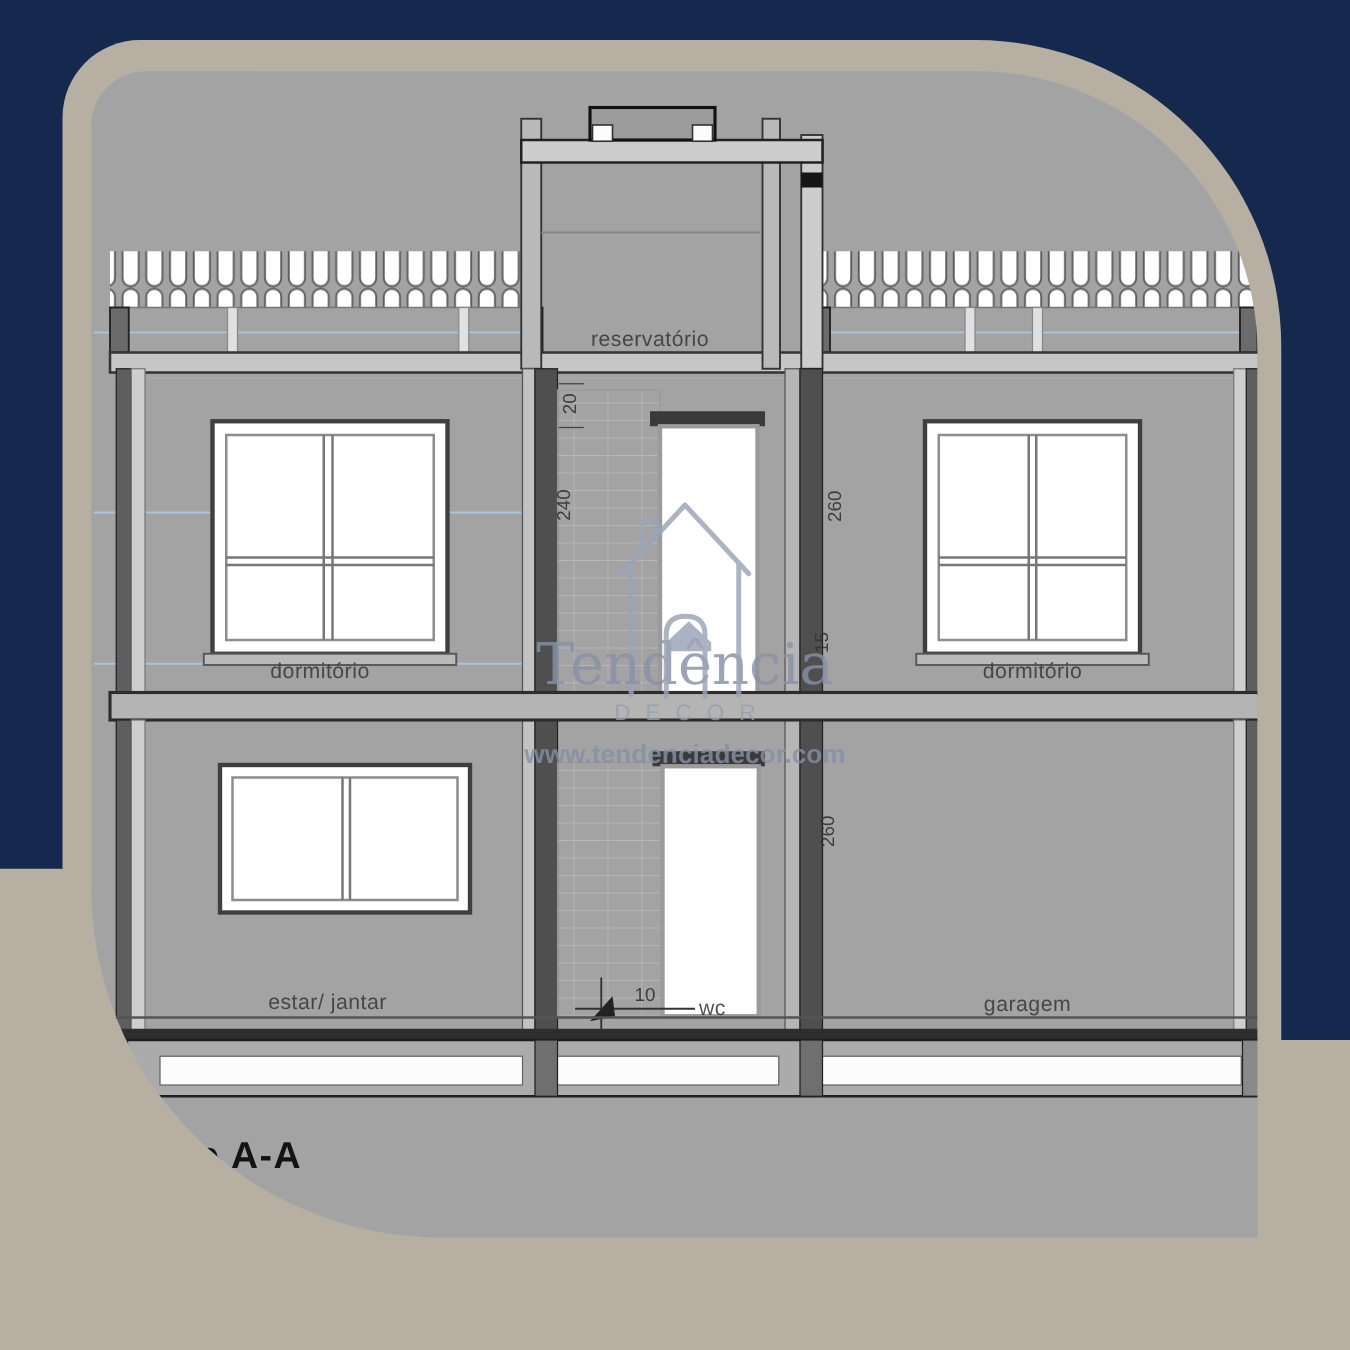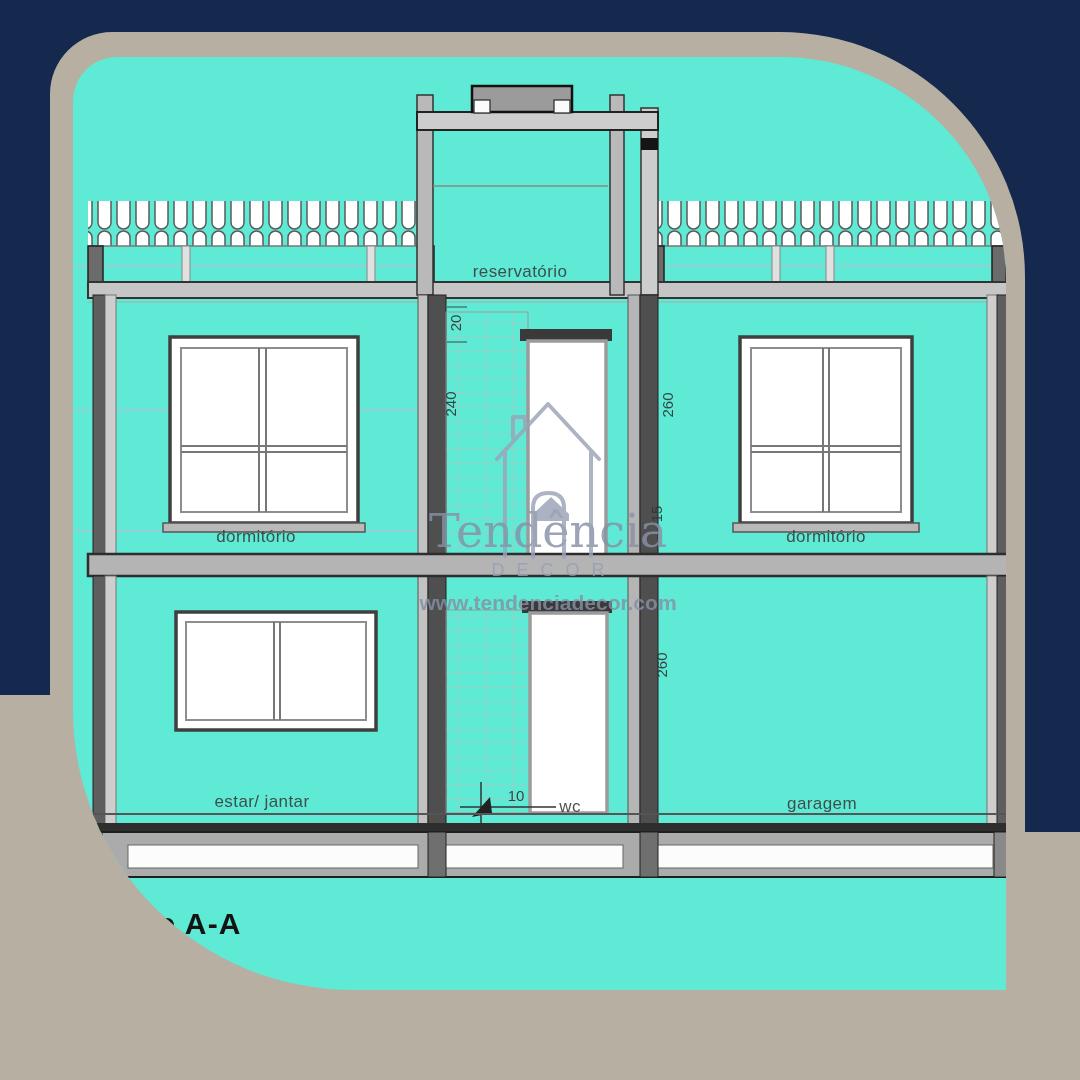--- a/index.html
+++ b/index.html
@@ -2,21 +2,21 @@
 <html><head>
 <meta charset="utf-8">
 <style>
   html,body{margin:0;padding:0;width:1080px;height:1080px;overflow:hidden;
     font-family:"Liberation Sans",sans-serif;}
   .canvas{position:relative;width:1080px;height:1080px;background:#15284d;}
   .strip-left{position:absolute;left:0;top:695px;width:360px;height:385px;background:#b7afa2;}
   .strip-bottom{position:absolute;left:0;top:832px;width:1080px;height:248px;background:#b7afa2;}
   .mat{position:absolute;left:50px;top:32px;width:975px;height:980px;background:#b7afa2;
     border-radius:62px 245px 0 320px;}
-  .card{position:absolute;left:73px;top:57px;width:933px;height:933px;background:#5eead4;
+  .card{position:absolute;left:73px;top:57px;width:933px;height:933px;background:#a3a3a3;
     border-radius:44px 225px 0 280px;overflow:hidden;}
   .card svg{display:block;width:933px;height:933px;}
   text{user-select:none;}
   .lbl{font-family:"Liberation Sans",sans-serif;font-size:17px;fill:#3a3a3a;opacity:.88;letter-spacing:.4px;}
   .dim{font-family:"Liberation Sans",sans-serif;font-size:15px;fill:#333;opacity:.9;}
   .ttl{font-family:"Liberation Sans",sans-serif;font-size:30px;font-weight:bold;fill:#131313;letter-spacing:1.2px;}
   .wm-brand{font-family:"DejaVu Serif",serif;font-size:46px;fill:#8791a6;}
   .wm-sub{font-family:"Liberation Sans",sans-serif;font-size:18px;letter-spacing:12px;fill:#97a0b0;}
   .wm-url{font-family:"Liberation Sans",sans-serif;font-size:21px;font-weight:bold;fill:#8590a3;}
 </style>

